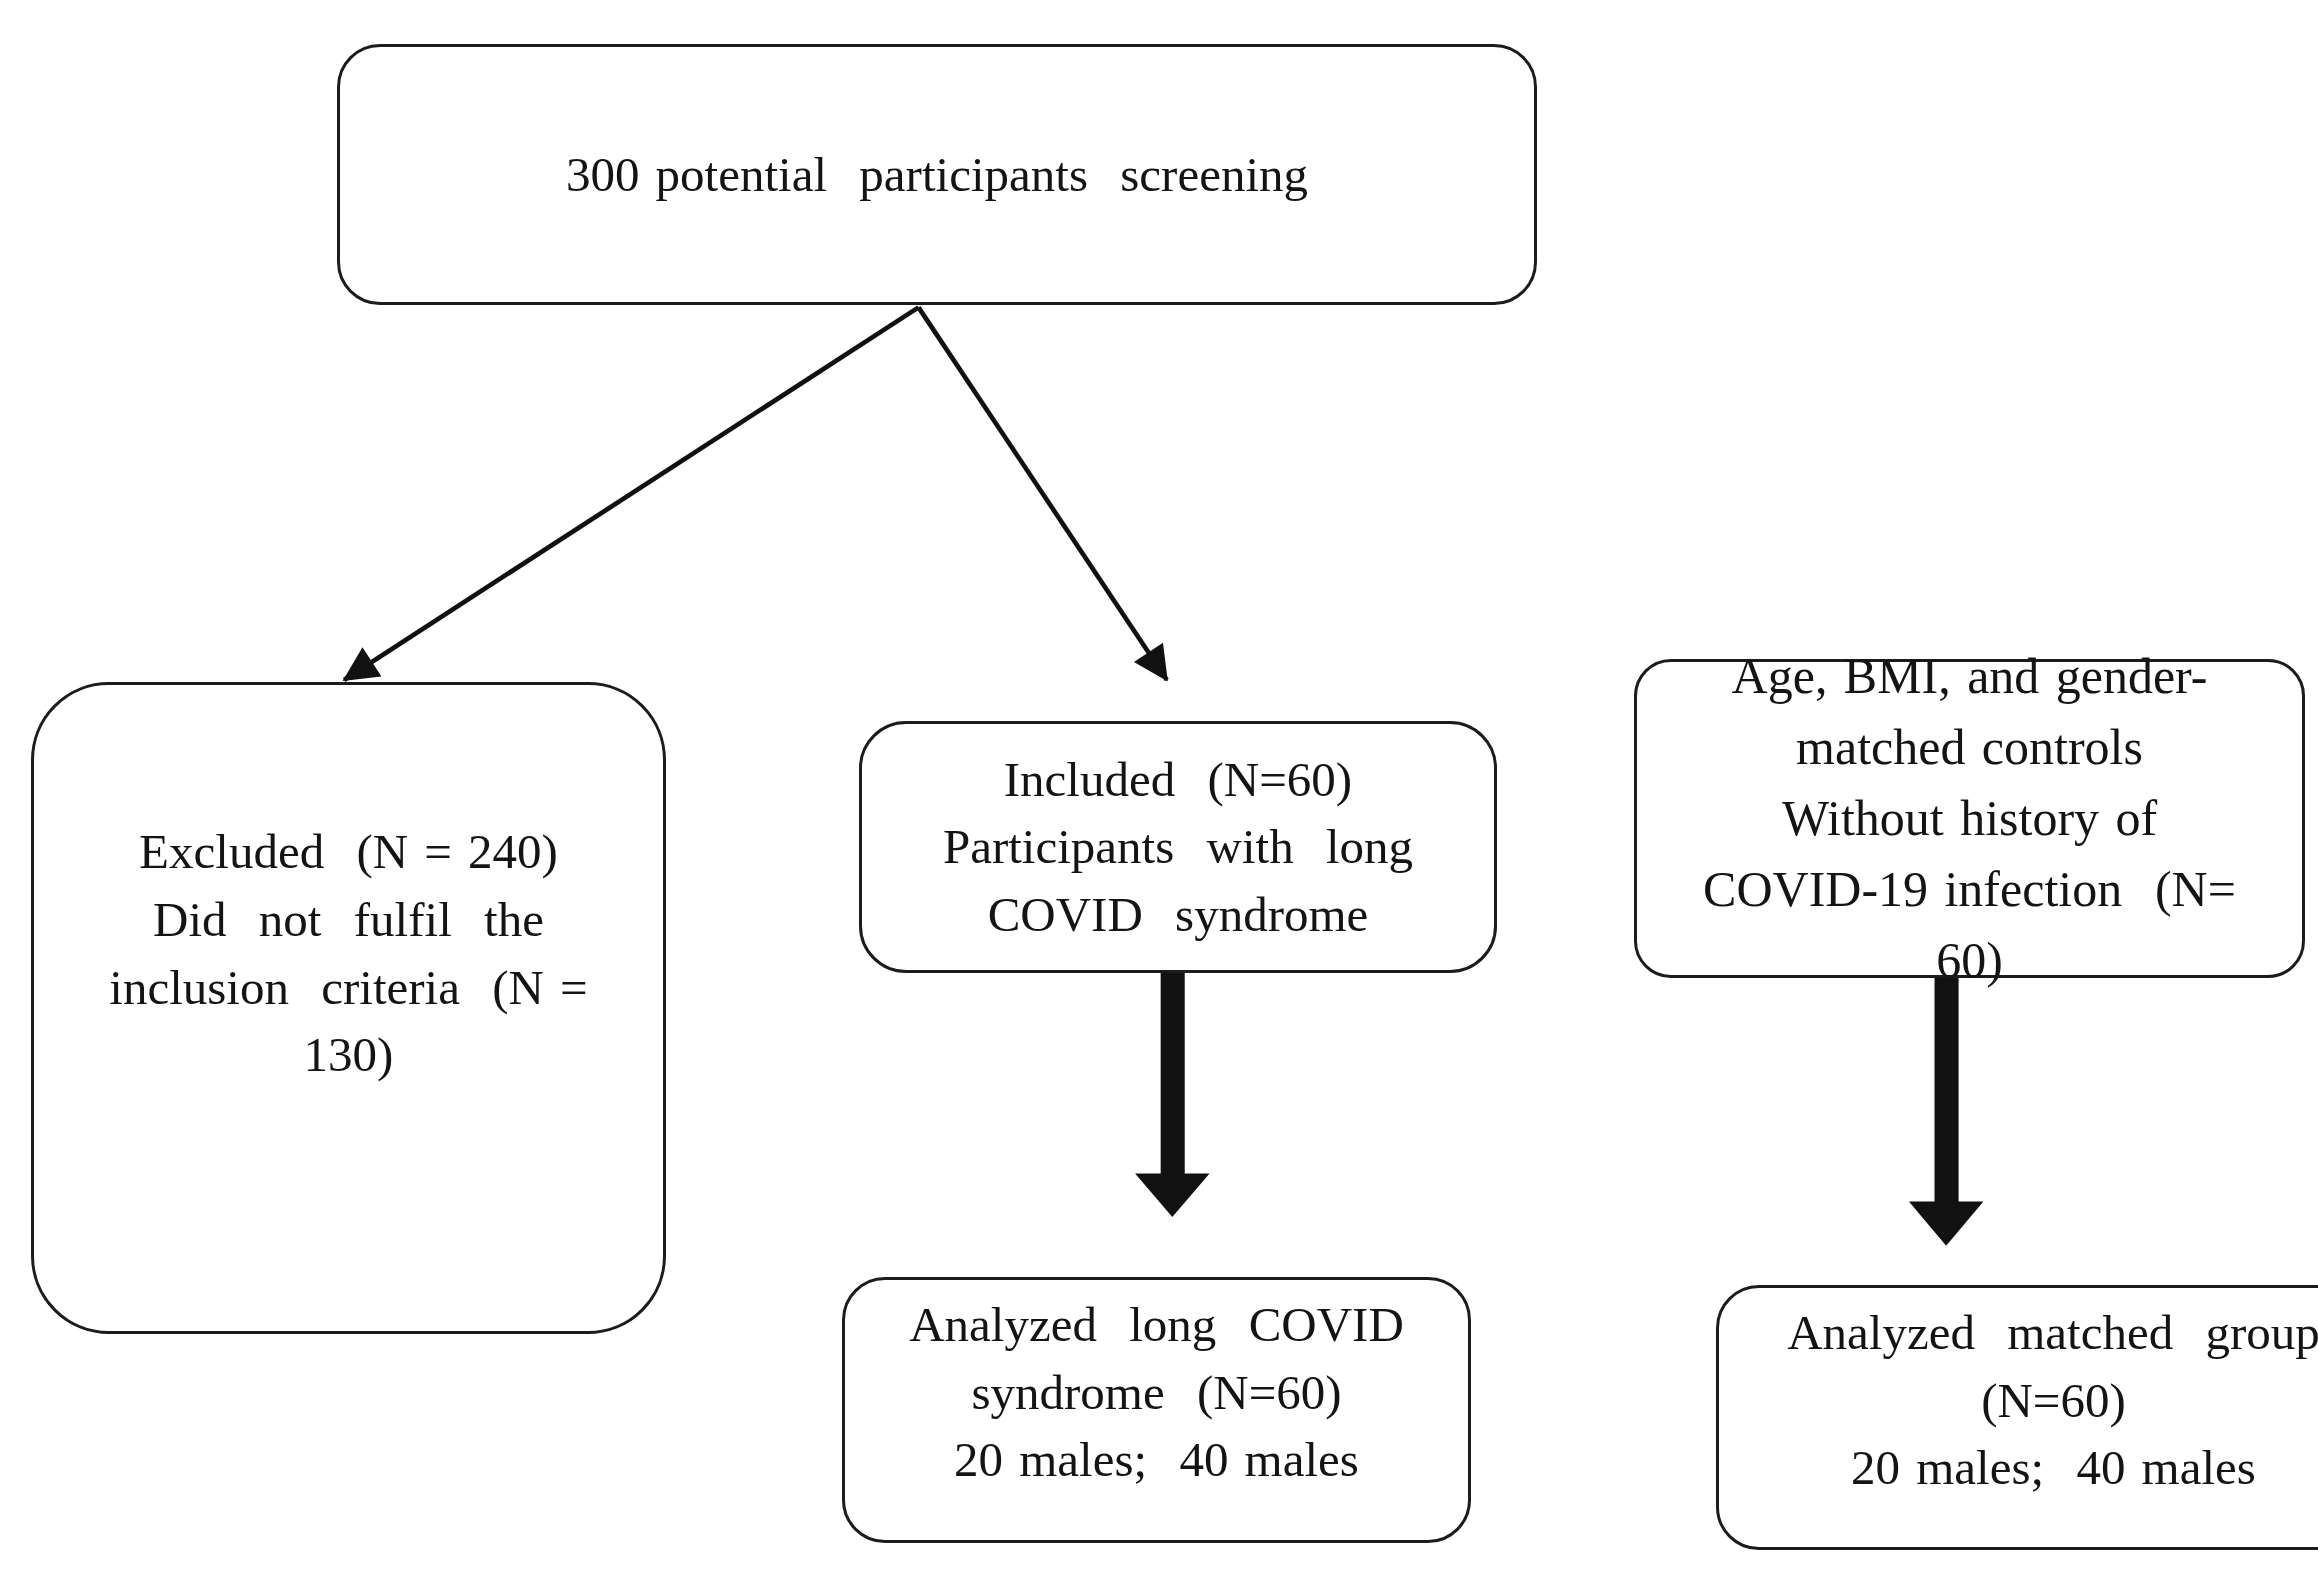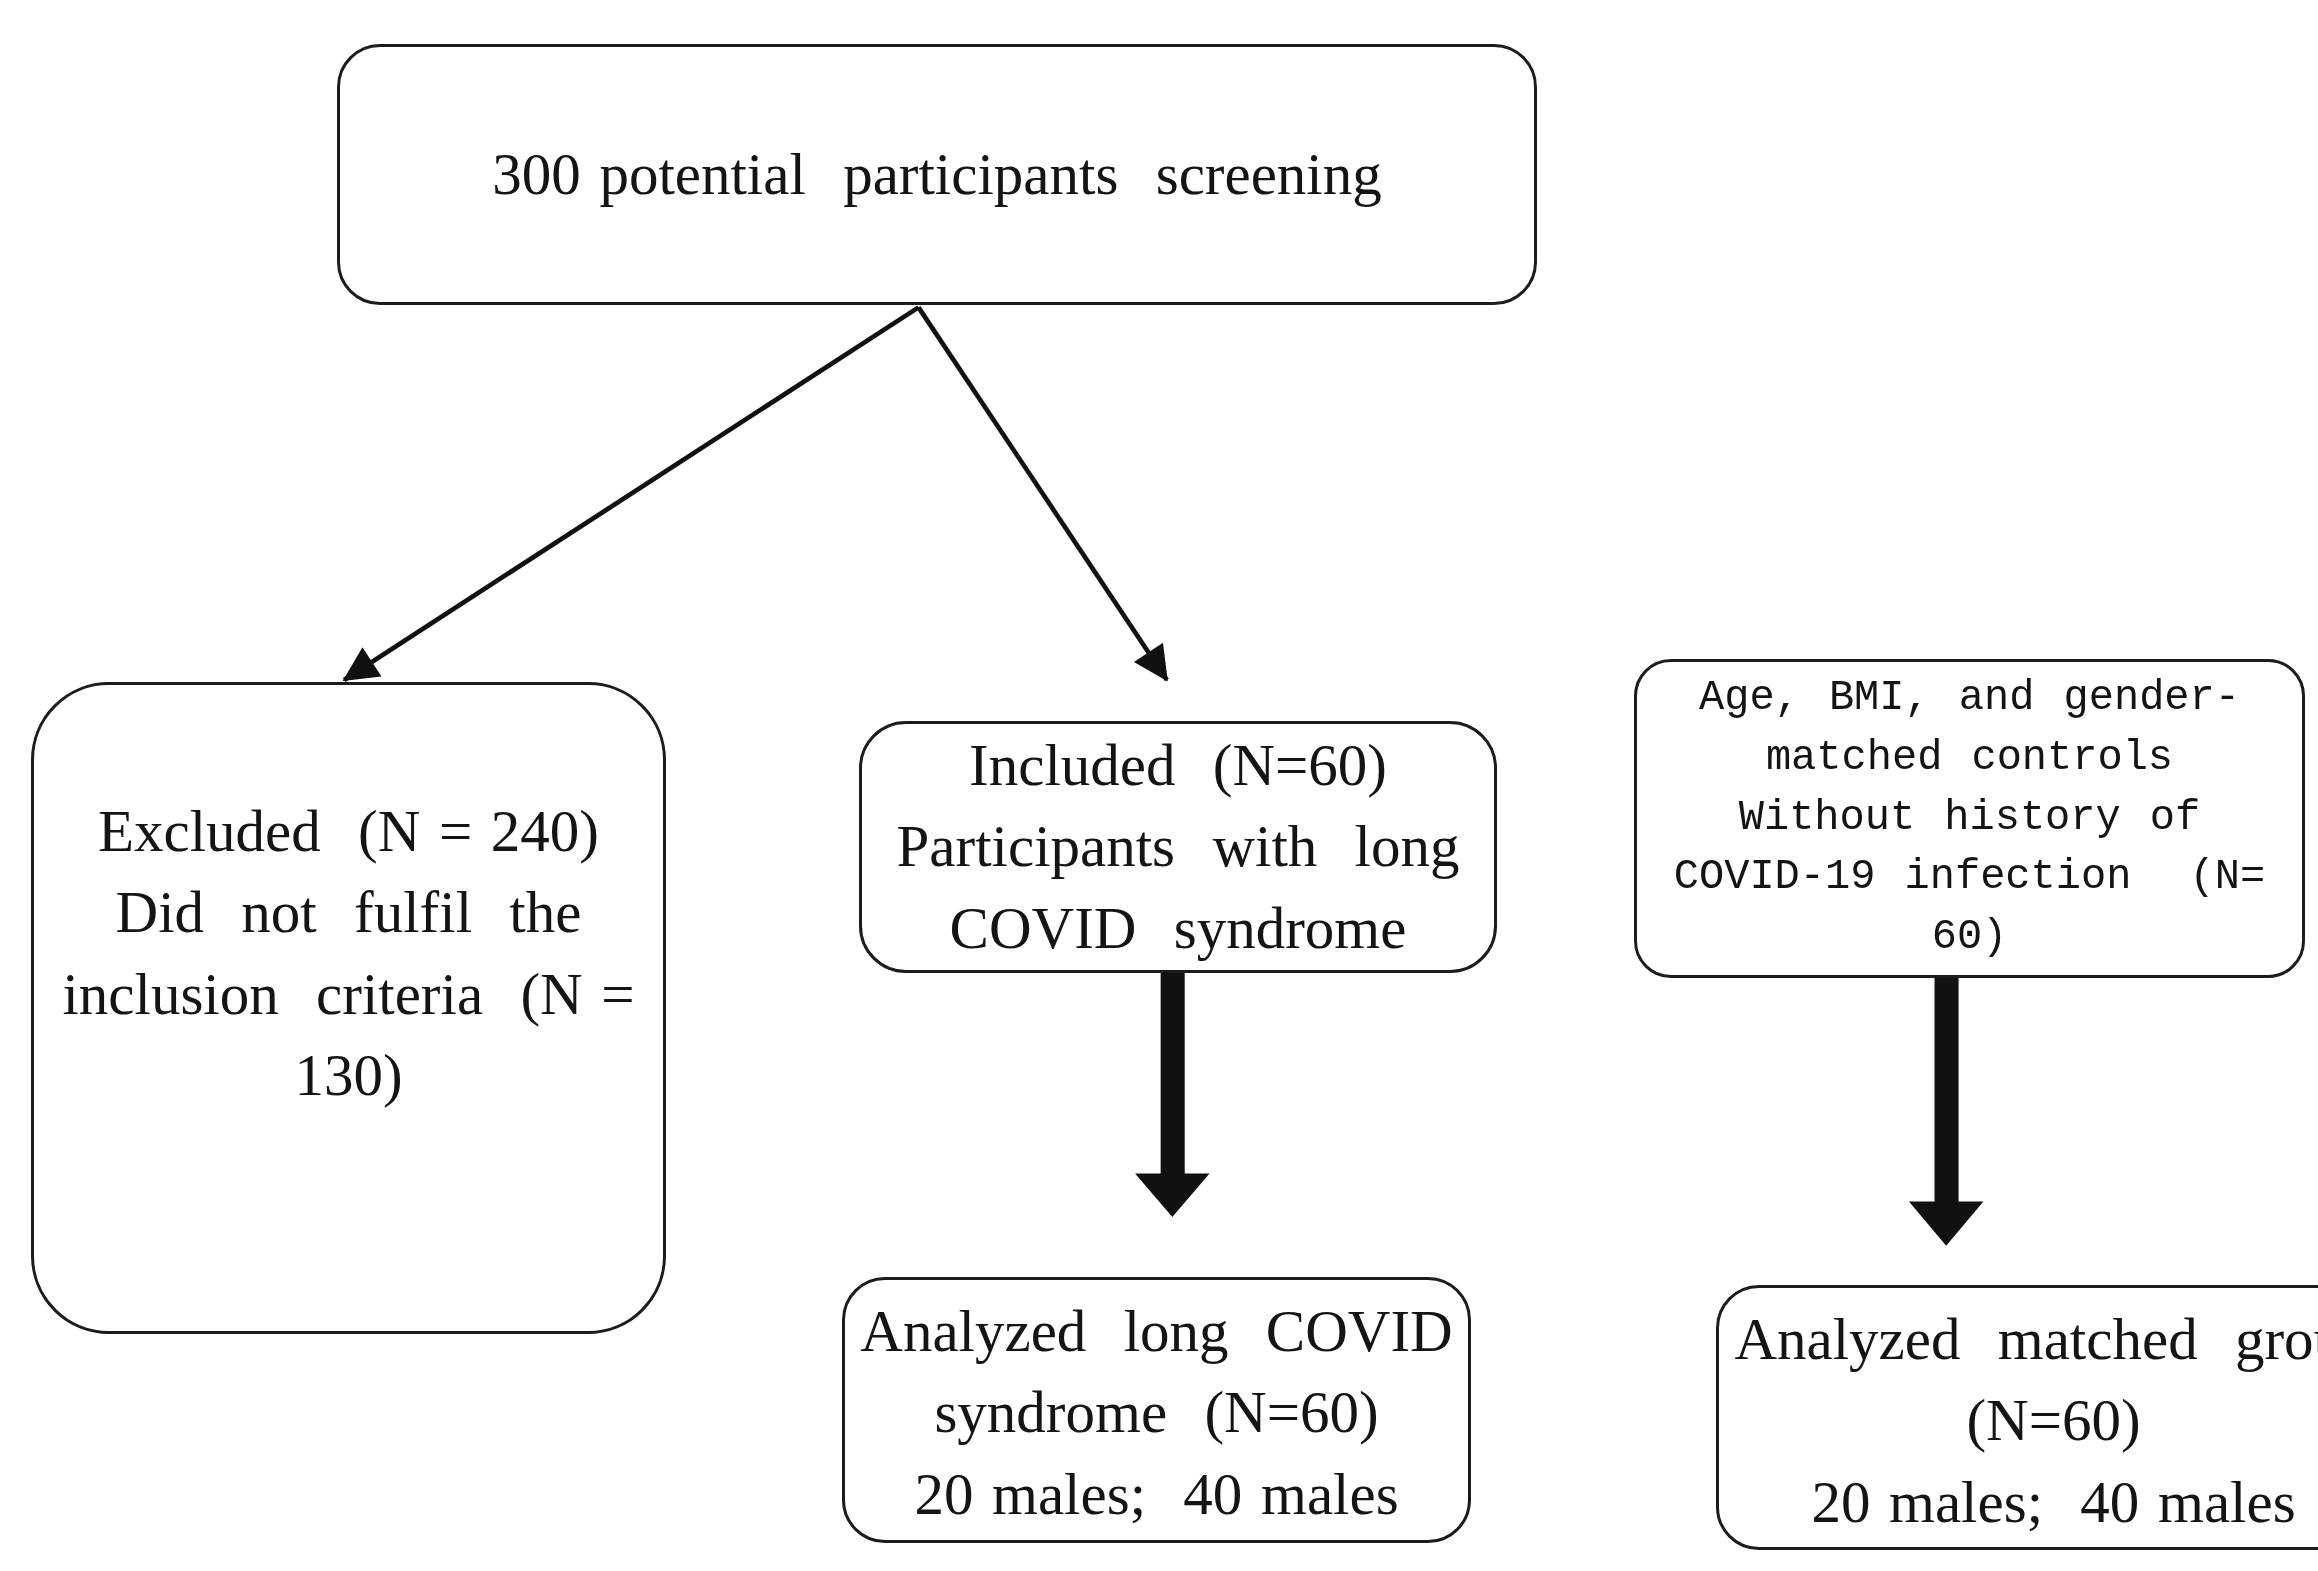--- a/index.html
+++ b/index.html
@@ -31,26 +31,26 @@
     justify-content: center;
     text-align: center;
     color: #141414;
   }
   .box .txt {
     white-space: pre-wrap;
     word-spacing: 3.9px;
   }
   .serif-text {
     font-family: "Liberation Serif", "DejaVu Serif", serif;
-    font-size: 59px;
+    font-size: 49px;
     line-height: 1.38;
   }
   .sans-text {
-    font-family: Liberation Mono, monospace;
-    font-size: 42px;
+    font-family: Liberation Serif, serif;
+    font-size: 50px;
     line-height: 1.42;
   }
   .box-screening   { left: 337px;  top: 44px;   width: 1200px; height: 261px; border-radius: 43px; }
   .box-excluded    { left: 31px;   top: 682px;  width: 635px;  height: 652px; border-radius: 78px;
                      flex-direction: column; padding-bottom: 109px; }
   .box-included    { left: 859px; top: 721px;  width: 638px;  height: 252px; border-radius: 47px; }
   .box-controls    { left: 1634px; top: 659px;  width: 671px;  height: 319px; border-radius: 37px;
                      padding: 4.7px 7.8px; }
   .box-analyzed-covid   { left: 842px; top: 1277px; width: 629px; height: 266px; border-radius: 43px;
                           align-items: flex-start; padding-top: 11px; }

